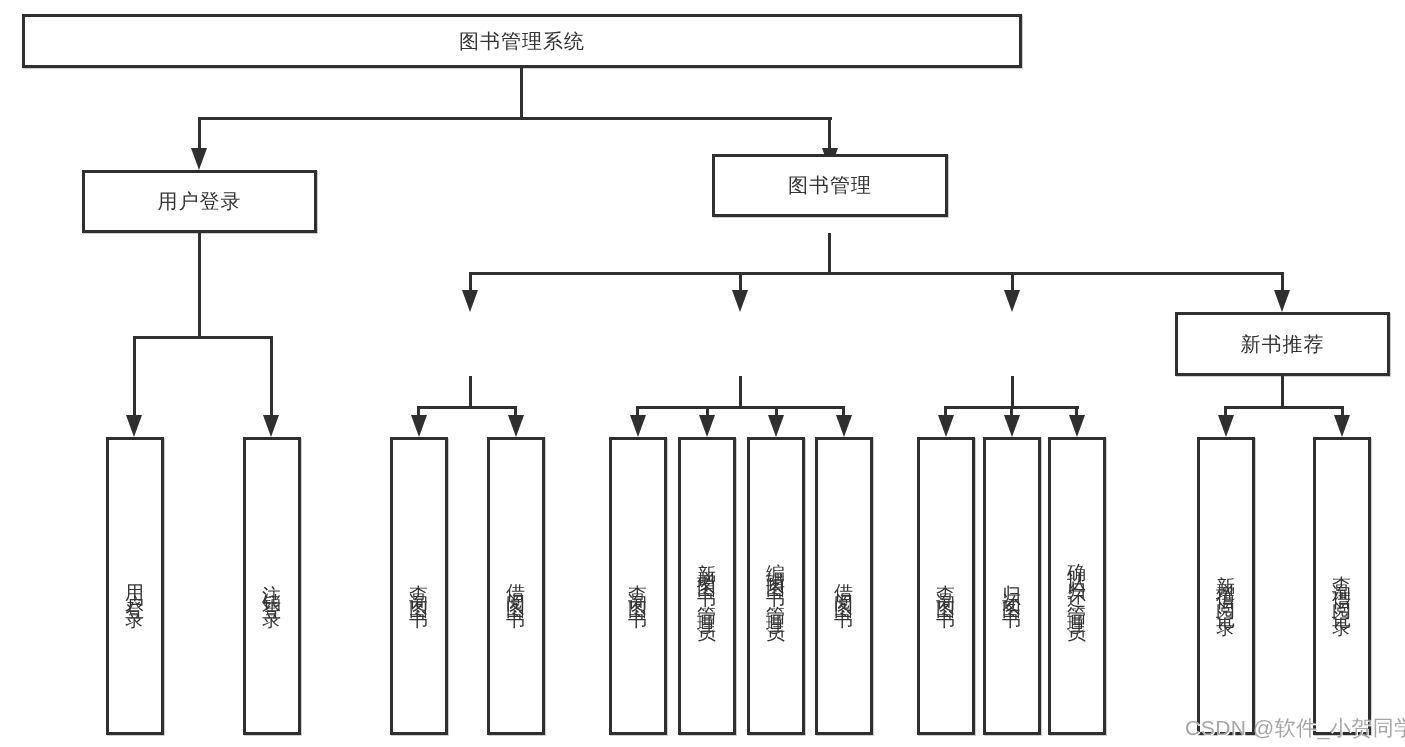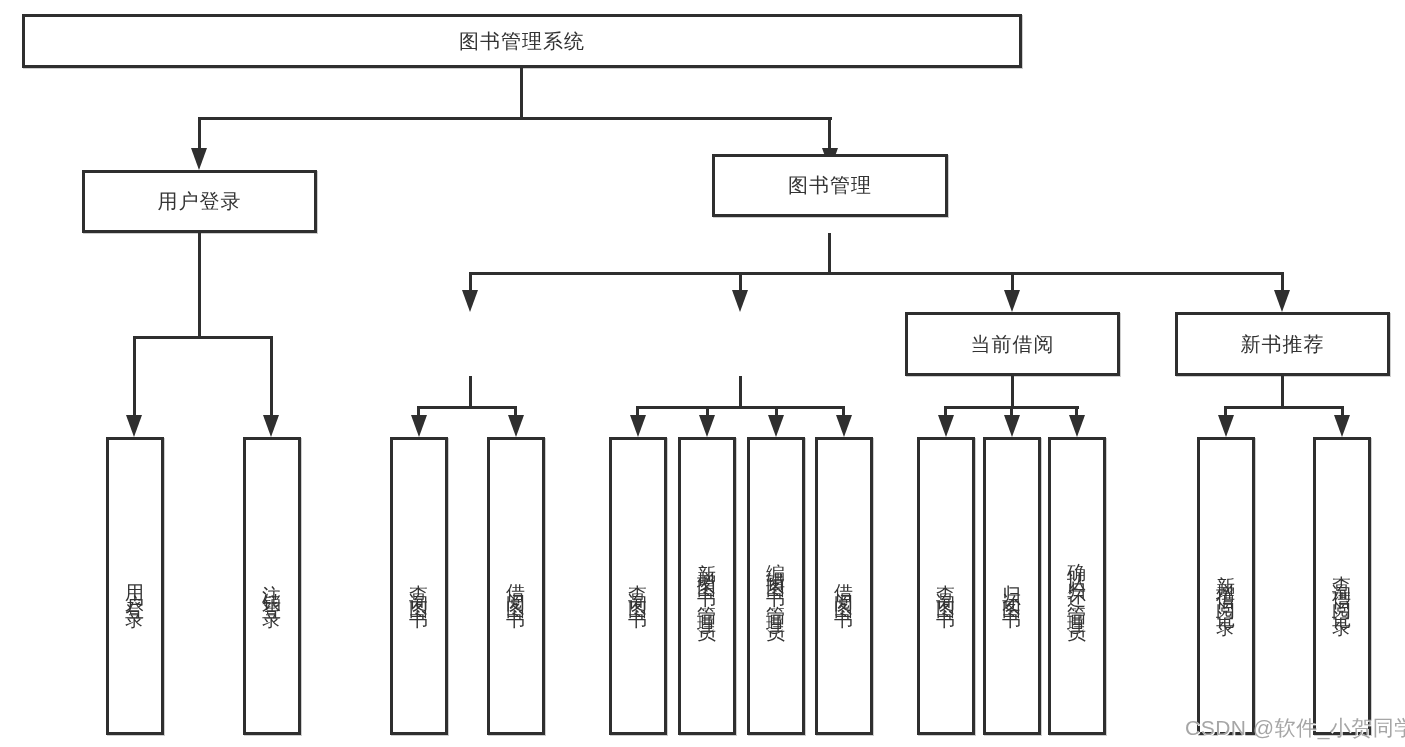--- a/index.html
+++ b/index.html
@@ -62,23 +62,20 @@
   <div class="line" style="left:469px;top:272px;width:815px;height:3px;"></div>
   <div class="line" style="left:469px;top:272px;width:3px;height:25px;"></div>
   <div class="arrow" style="left:462px;top:290px;"></div>
   <div class="line" style="left:739px;top:272px;width:3px;height:25px;"></div>
   <div class="arrow" style="left:732px;top:290px;"></div>
   <div class="line" style="left:1011px;top:272px;width:3px;height:25px;"></div>
   <div class="arrow" style="left:1004px;top:290px;"></div>
   <div class="line" style="left:1281px;top:272px;width:3px;height:25px;"></div>
   <div class="arrow" style="left:1274px;top:290px;"></div>
 
-  <div class="box h-node" style="left:905px;top:312px;width:215px;height:64px;">
-    <span>当前借阅</span>
-  </div>
   <div class="box h-node" style="left:1175px;top:312px;width:215px;height:64px;">
     <span>新书推荐</span>
   </div>
 
   <div class="line" style="left:469px;top:376px;width:3px;height:32px;"></div>
   <div class="line" style="left:417px;top:406px;width:100px;height:3px;"></div>
   <div class="line" style="left:417px;top:406px;width:3px;height:14px;"></div>
   <div class="arrow" style="left:411px;top:415px;"></div>
   <div class="line" style="left:514px;top:406px;width:3px;height:14px;"></div>
   <div class="arrow" style="left:508px;top:415px;"></div>

